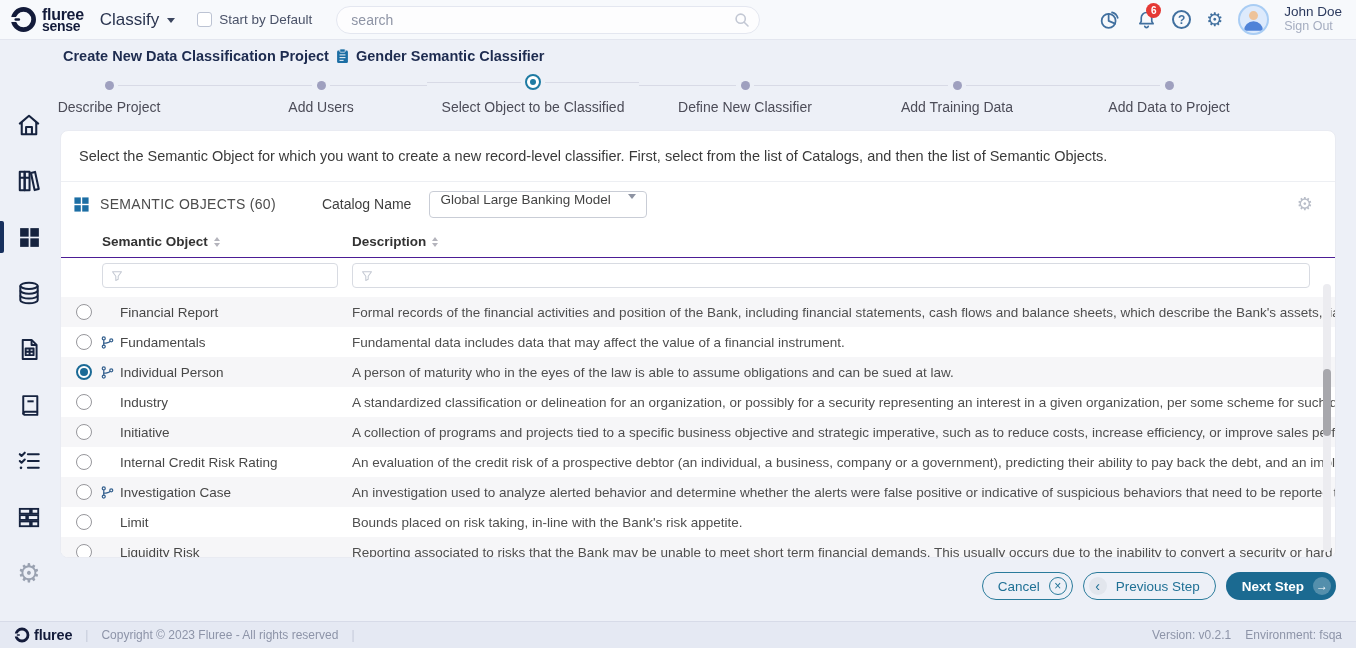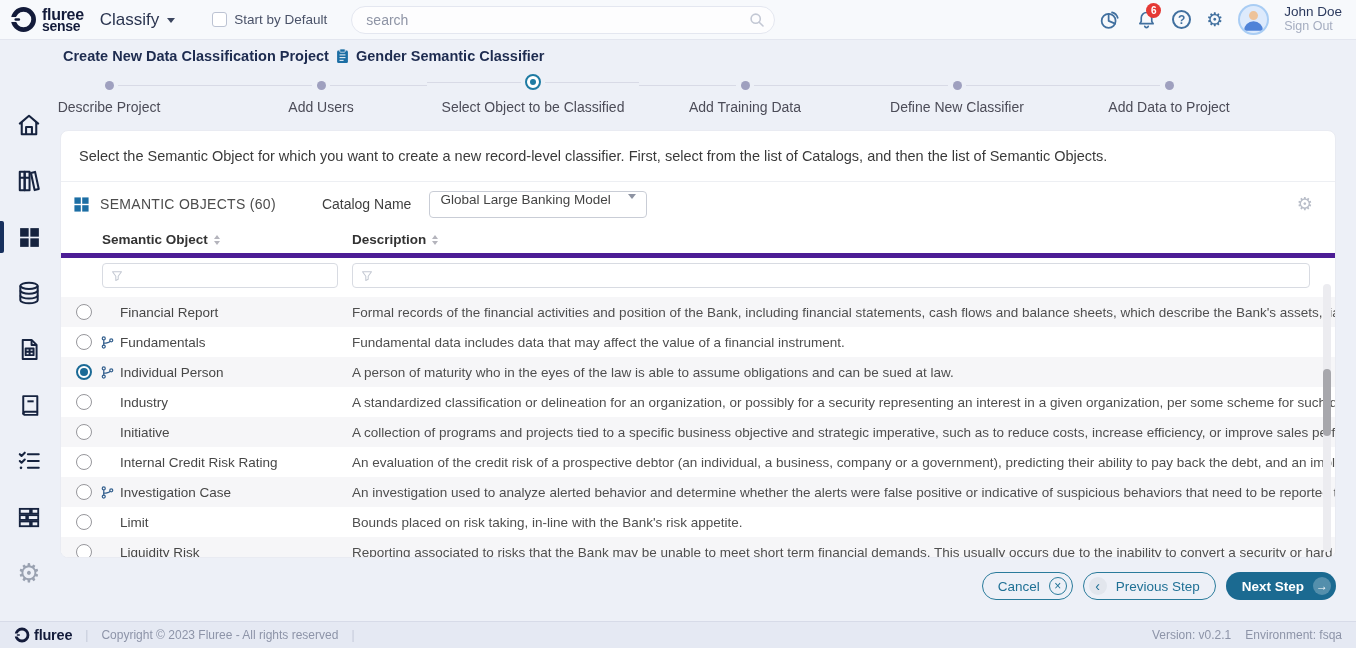--- a/index.html
+++ b/index.html
@@ -17,21 +17,21 @@
     position:absolute; top:0; left:0; width:100%; height:40px;
     background:#f7f9fc; border-bottom:1px solid #e3e6ef;
     display:flex; align-items:center; padding:0 14px 0 10px;
   }
   .brand{ display:flex; align-items:center; gap:5px; cursor:pointer;}
   .brand-text{ display:flex; flex-direction:column; line-height:0.82; padding-top:2px;}
   .brand-text .l1{ font-size:16px; font-weight:bold; color:#131b3a; letter-spacing:-0.3px;}
   .brand-text .l2{ font-size:14px; font-weight:bold; color:#131b3a; letter-spacing:-0.3px;}
   .app-menu{ display:flex; align-items:center; gap:8px; margin-left:16px; font-size:17px; color:#2b3550; cursor:pointer;}
   .caret{ width:0; height:0; border-left:4.5px solid transparent; border-right:4.5px solid transparent; border-top:5.5px solid #3c465f; margin-top:2px;}
-  .default-check{ display:flex; align-items:center; gap:7px; margin-left:37px; font-size:13.5px; color:#4a5268; cursor:pointer;}
+  .default-check{ display:flex; align-items:center; gap:7px; margin-left:22px; font-size:13.5px; color:#4a5268; cursor:pointer;}
   .default-check input{ width:15px; height:15px; accent-color:#fff; border:1px solid #bcc3d3; appearance:none; background:#fff; border-radius:3px;}
   .search{ position:relative; margin-left:24px; width:424px;}
   .search input{
     width:100%; height:28px; border-radius:14px; border:1px solid #e4e7f0;
     background:#fdfdfe; padding:0 32px 0 14px; font-size:14px; color:#3a4156; outline:none;
     font-family:"Liberation Sans", sans-serif;
   }
   .search input::placeholder{ color:#8e94a5; }
   .search .mag{ position:absolute; right:10px; top:6px; }
   .top-right{ margin-left:auto; display:flex; align-items:center; gap:15px; }
@@ -97,21 +97,21 @@
   .panel-head{ height:44px; display:flex; align-items:center; padding:0 22px 0 12px; }
   .list-title{ margin-left:10px; font-size:14px; color:#4c4c4c; letter-spacing:0.3px; }
   .cat-label{ margin-left:46px; font-size:14px; color:#3f3f3f; }
   .select{
     margin-left:18px; width:218px; height:27px; border:1px solid #c9cdd6; border-radius:4px;
     display:flex; align-items:flex-start; padding:0 10px; font-size:13.5px; color:#444; cursor:pointer; background:#fff;
   }
   .select .caret{ margin-left:auto; border-top-color:#8d93a2; }
   .panel-gear{ margin-left:auto; font-size:18px; color:#b9bec9; cursor:pointer; line-height:1;}
 
-  .thead{ height:32px; display:flex; align-items:center; padding-left:41px; border-bottom:5px solid #4c1d95; }
+  .thead{ height:32px; display:flex; align-items:center; padding-left:41px; border-bottom:1px solid #4c1d95; }
   .th{ display:flex; align-items:center; gap:6px; font-size:13.5px; font-weight:bold; color:#333; cursor:pointer;}
   .th.name-col{ width:250px; }
   .sort{ display:inline-flex; flex-direction:column; gap:2px; }
   .sort i{ display:block; width:0; height:0; border-left:3.5px solid transparent; border-right:3.5px solid transparent; }
   .sort .up{ border-bottom:4px solid #b4b4bc; }
   .sort .dn{ border-top:4px solid #b4b4bc; }
 
   .filter-row{ position:relative; height:34px; }
   .filter{
     position:absolute; top:5px; height:25px; border:1px solid #d8dbe2; border-radius:4px;
@@ -253,25 +253,25 @@
     <div class="step complete">
     <span class="dot"></span>
     <span class="step-label">Add Users</span>
   </div>
     <div class="step active">
     <span class="dot"></span>
     <span class="step-label">Select Object to be Classified</span>
   </div>
     <div class="step upcoming">
     <span class="dot"></span>
-    <span class="step-label">Add Training Data</span>
+    <span class="step-label">Define New Classifier</span>
   </div>
     <div class="step upcoming">
     <span class="dot"></span>
-    <span class="step-label">Define New Classifier</span>
+    <span class="step-label">Add Training Data</span>
   </div>
     <div class="step upcoming">
     <span class="dot"></span>
     <span class="step-label">Add Data to Project</span>
   </div>
   </div>
 
 <nav class="sidebar">
   <div class="side-item">
     <svg width="26" height="26" viewBox="0 0 24 24" fill="none" stroke="currentColor" stroke-width="1.9" stroke-linejoin="round">

